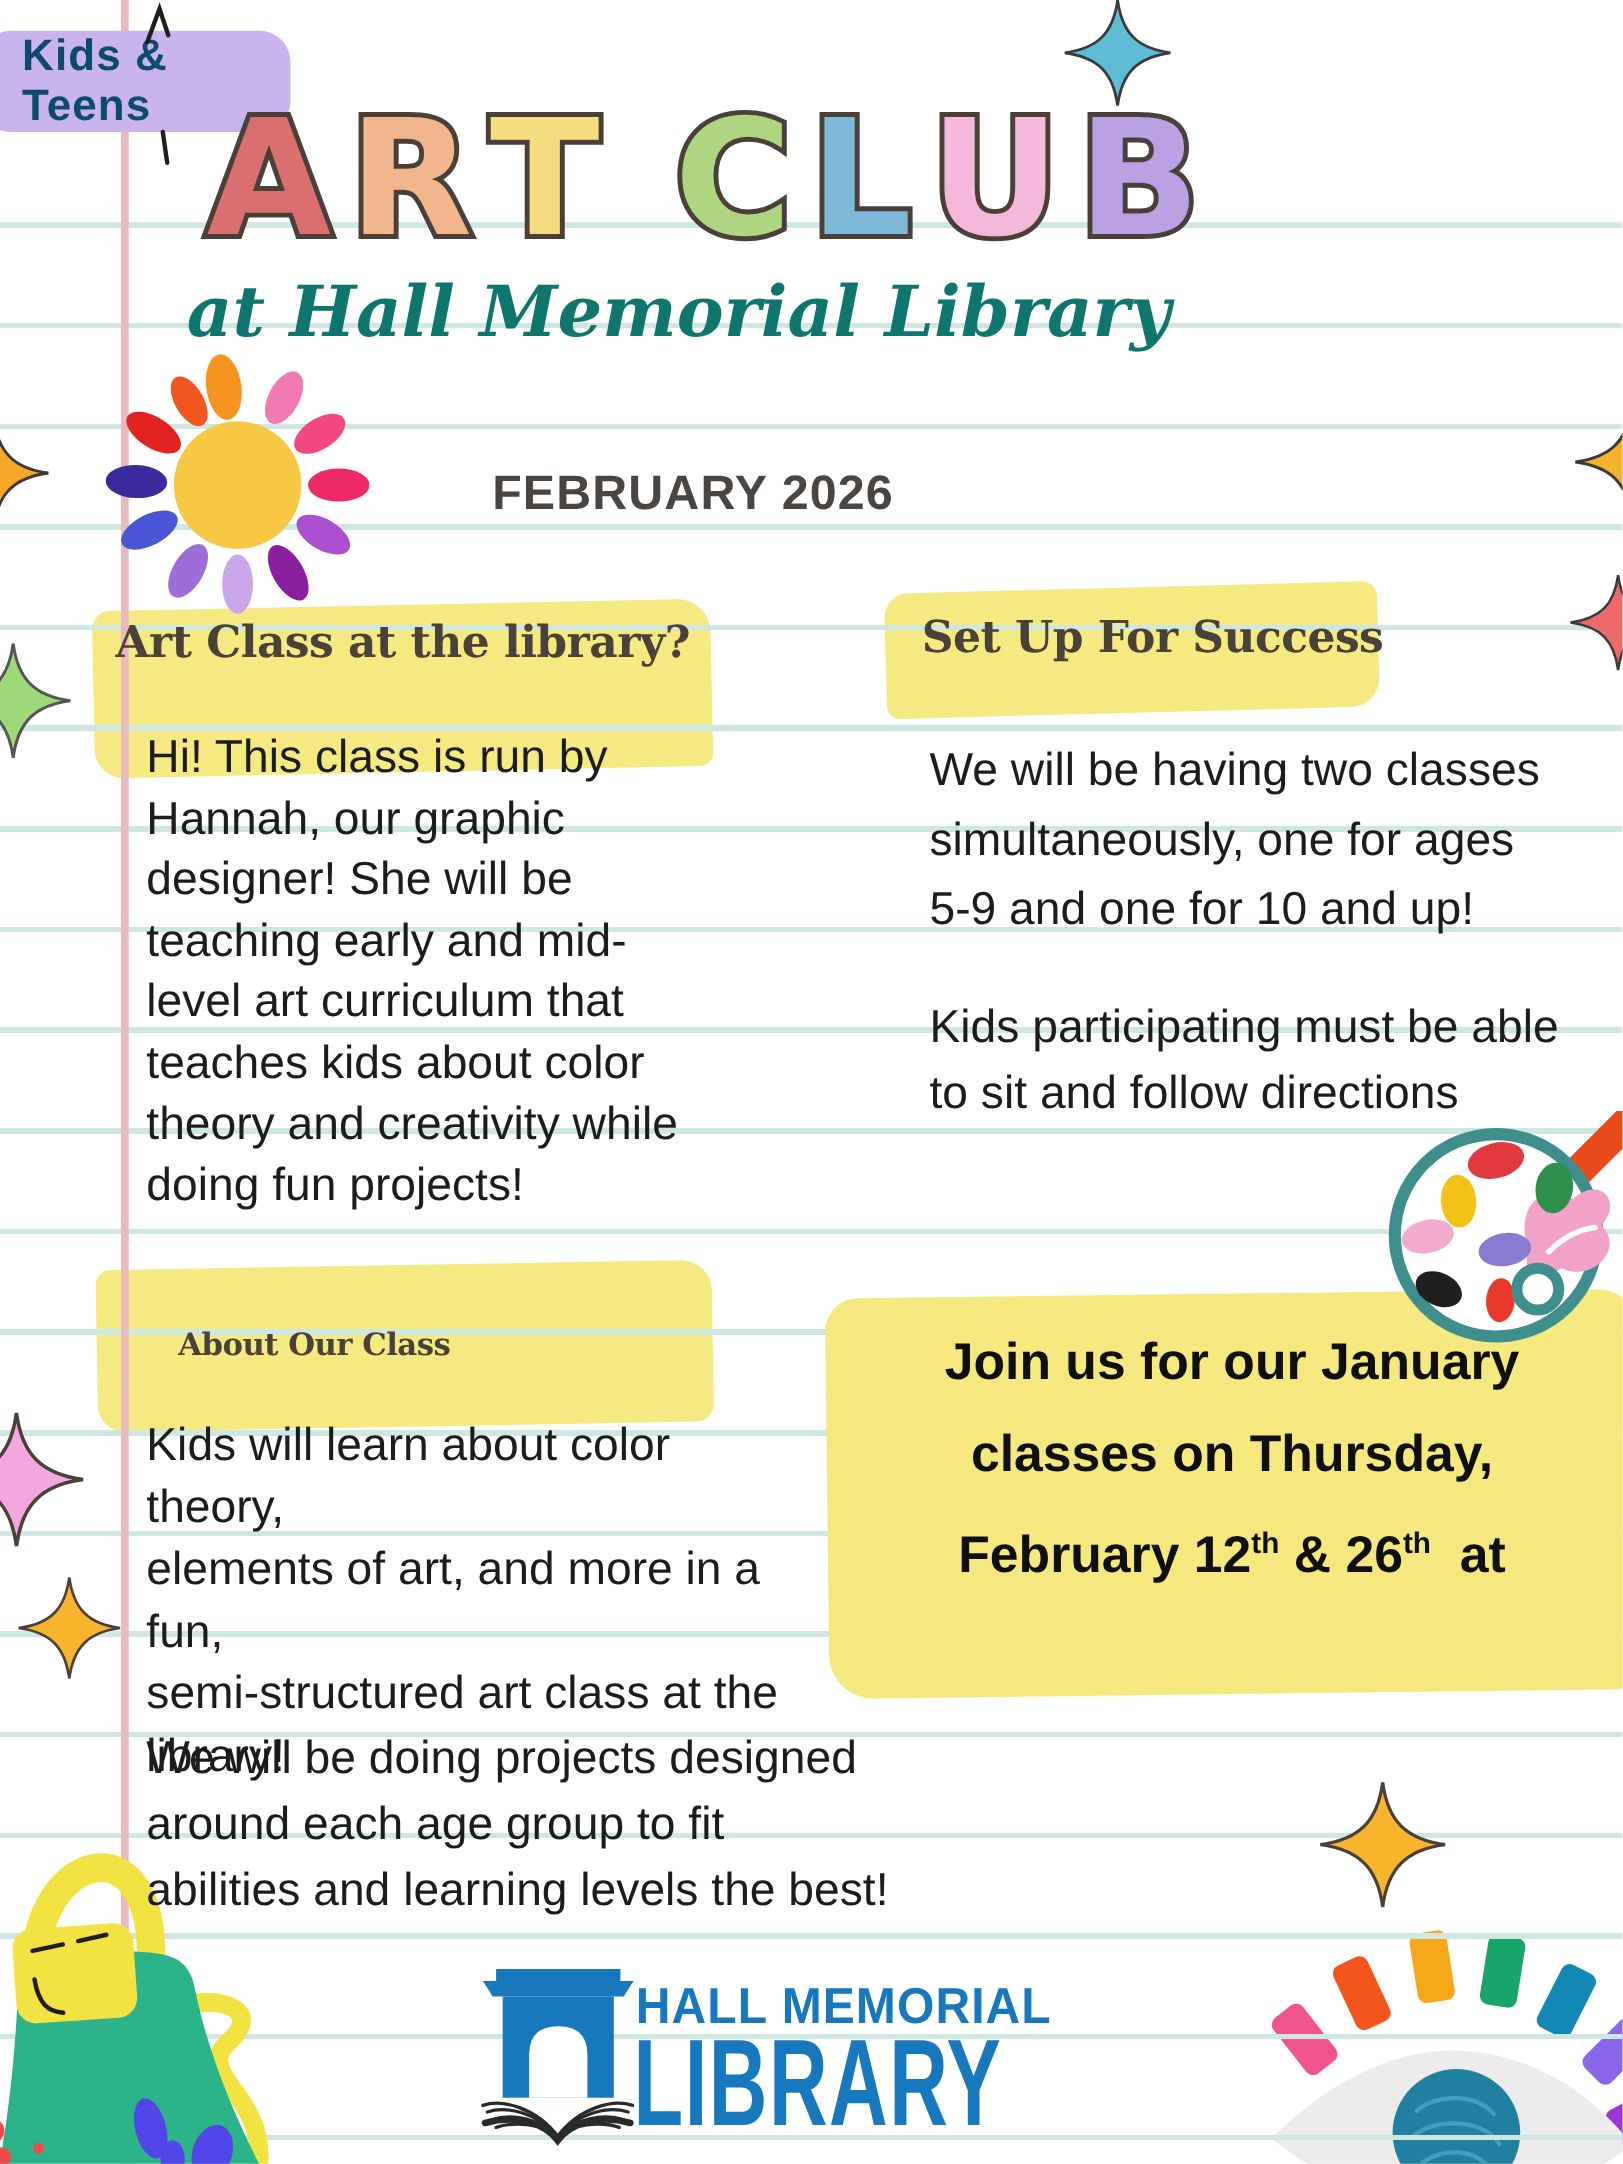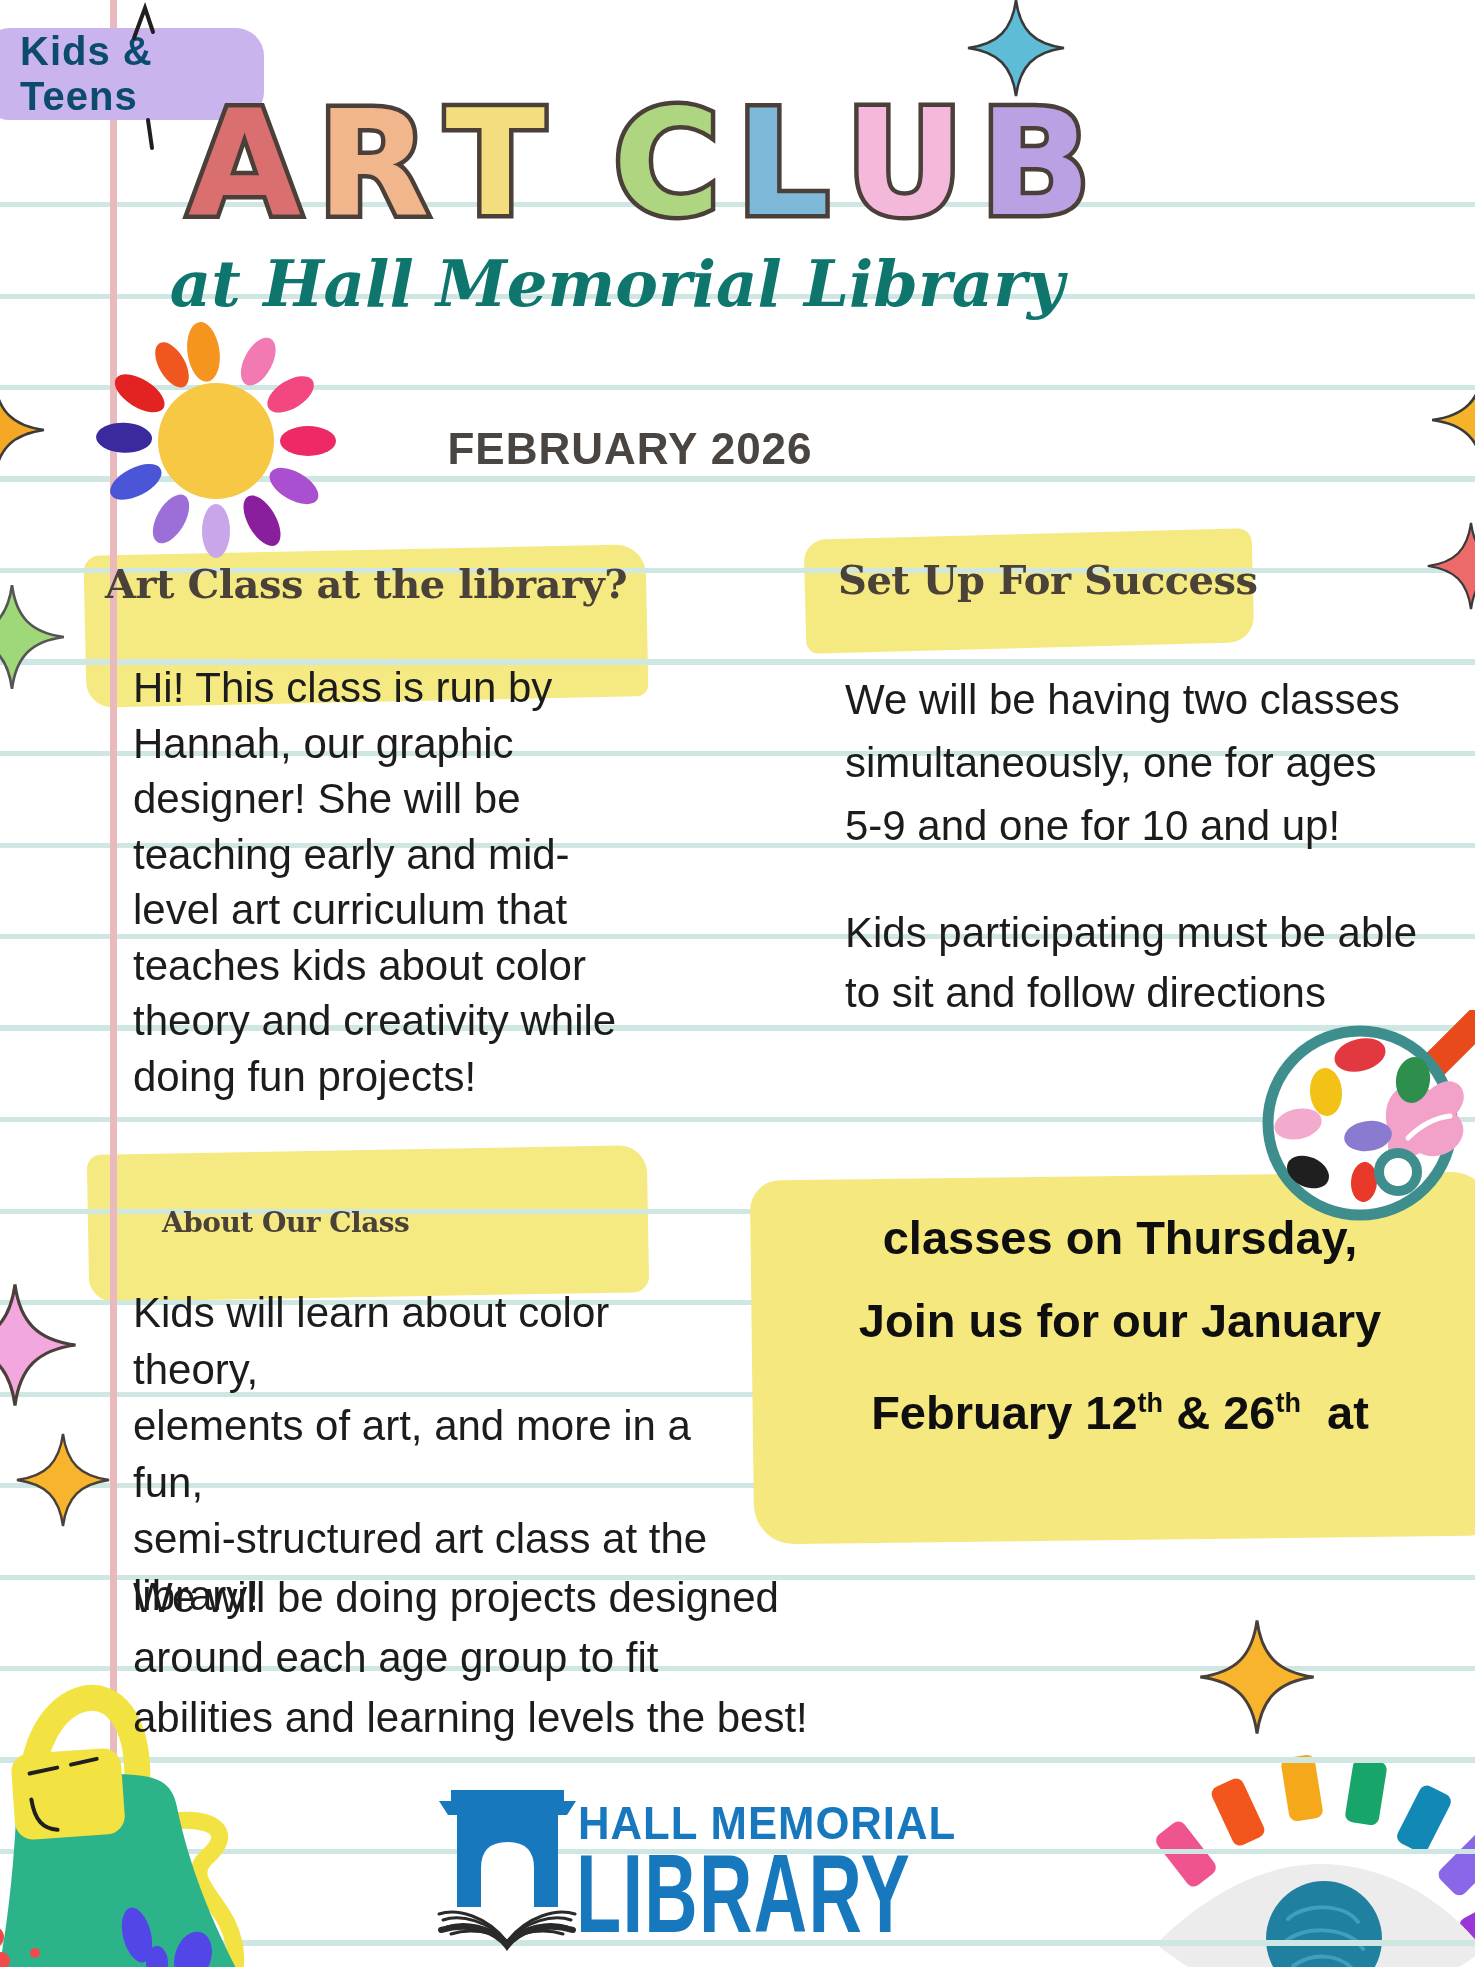--- a/index.html
+++ b/index.html
@@ -160,22 +160,22 @@
 elements of art, and more in a fun,
 semi-structured art class at the
 library!</div>
 
 <div class="abs body-text bottom-body">We will be doing projects designed
 around each age group to fit
 abilities and learning levels the best!</div>
 
 <div class="abs callout-box"></div>
 <div class="abs callout-text">
+  <div>Join us for our January</div>
   <div>classes on Thursday,</div>
-  <div>Join us for our January</div>
   <div><span>February 12</span><sup>th</sup><span> &amp; 26</span><sup>th</sup><span>  at</span></div>
 </div>
 
 <svg class="abs z5" style="left:1248px;top:1010px" width="235" height="215" viewBox="0 0 235 215">
   <g transform="rotate(45 205 35)">
       <rect x="192" y="-40" width="28" height="110" rx="6" fill="#e84a1c"></rect>
     </g>
   <circle cx="112" cy="113" r="92" fill="#ffffff" stroke="#3f8e8e" stroke-width="11"></circle>
   <path d="M142,126 C128,92 152,62 182,80 C206,58 228,82 208,104 C230,126 198,156 172,143 C150,156 134,146 142,126 Z" fill="#f2a2c9"></path>
   <path d="M160,128 C172,116 186,108 202,106" fill="none" stroke="#ffffff" stroke-width="5" stroke-linecap="round"></path>

